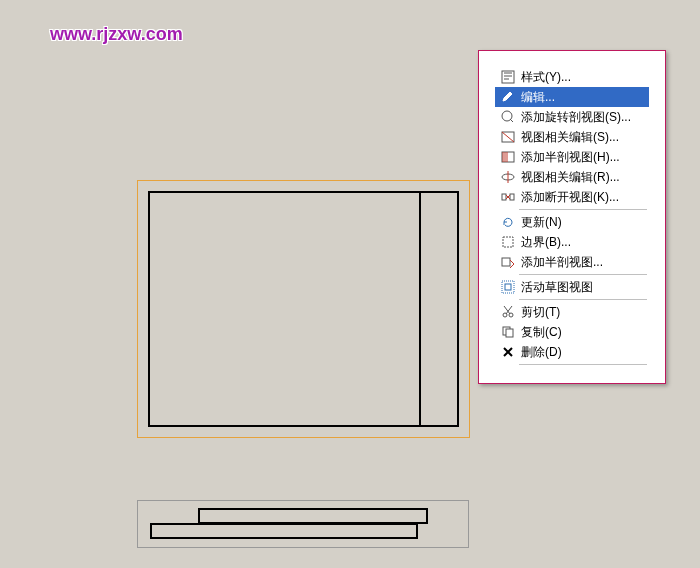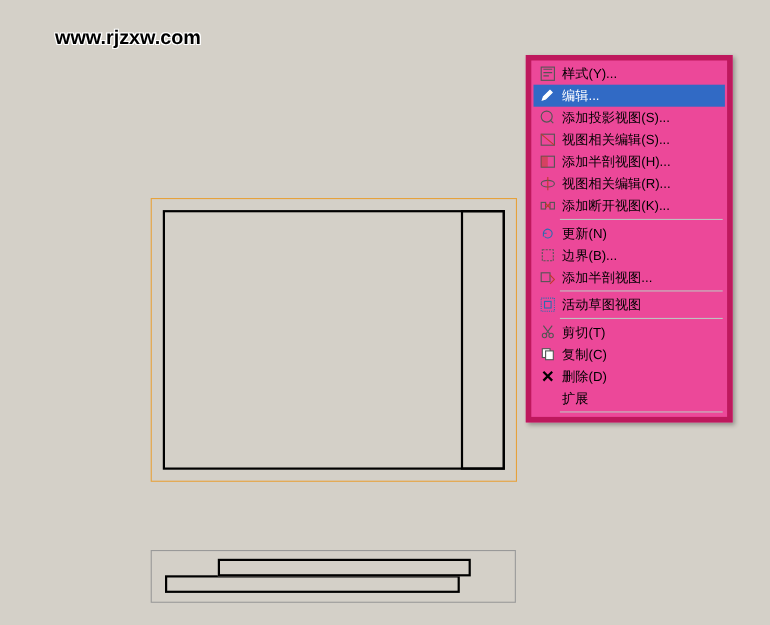--- a/index.html
+++ b/index.html
@@ -11,21 +11,21 @@
     font-size: 12px;
     position: relative;
     overflow: hidden;
   }
   .watermark {
     position: absolute;
     top: 24px;
     left: 50px;
     font-size: 18px;
     font-weight: bold;
-    color: #000000;
+    color: #a21caf;
     text-shadow:
       -1px -1px 0 #fff, 1px -1px 0 #fff,
       -1px  1px 0 #fff, 1px  1px 0 #fff;
     font-family: Arial, sans-serif;
   }
   .canvas-view-1 {
     position: absolute;
     top: 180px;
     left: 137px;
     width: 333px;
@@ -74,24 +74,24 @@
     width: 268px;
     height: 16px;
     border: 2px solid #000;
     background: #d4d0c8;
   }
   .context-menu {
     position: absolute;
     top: 50px;
     left: 478px;
     width: 188px;
-    background: #ec4899;
-    border: 5px solid #be185d;
+    background: #ffffff;
+    border: 1px solid #be185d;
     box-shadow: 2px 2px 4px rgba(0,0,0,0.3);
-    padding: 2px;
+    padding: 16px;
   }
   .menu-item {
     display: flex;
     align-items: center;
     height: 20px;
     padding: 0 4px;
     cursor: pointer;
     white-space: nowrap;
   }
   .menu-item.highlighted {
@@ -151,21 +151,21 @@
       </span>
       <span class="menu-label">编辑...</span>
     </div>
     <div class="menu-item">
       <span class="menu-icon">
         <svg width="16" height="16">
           <circle cx="7" cy="7" r="5" fill="none" stroke="#555"></circle>
           <path d="M10 10l3 3" stroke="#555"></path>
         </svg>
       </span>
-      <span class="menu-label">添加投影视图(S)...</span>
+      <span class="menu-label">添加旋转剖视图(S)...</span>
     </div>
     <div class="menu-item">
       <span class="menu-icon">
         <svg width="16" height="16">
           <rect x="2" y="3" width="12" height="10" fill="none" stroke="#555"></rect>
           <path d="M2 3l12 10" stroke="#c0392b"></path>
         </svg>
       </span>
       <span class="menu-label">视图相关编辑(S)...</span>
     </div>
@@ -255,18 +255,14 @@
       <span class="menu-label">复制(C)</span>
     </div>
     <div class="menu-item">
       <span class="menu-icon">
         <svg width="16" height="16">
           <path d="M4 4l8 8M12 4l-8 8" stroke="#000" stroke-width="2"></path>
         </svg>
       </span>
       <span class="menu-label">删除(D)</span>
     </div>
-    <div class="menu-item">
-      <span class="menu-icon"></span>
-      <span class="menu-label">扩展</span>
-    </div>
     <div class="menu-sep"></div>
   </div>
 
 </body></html>

